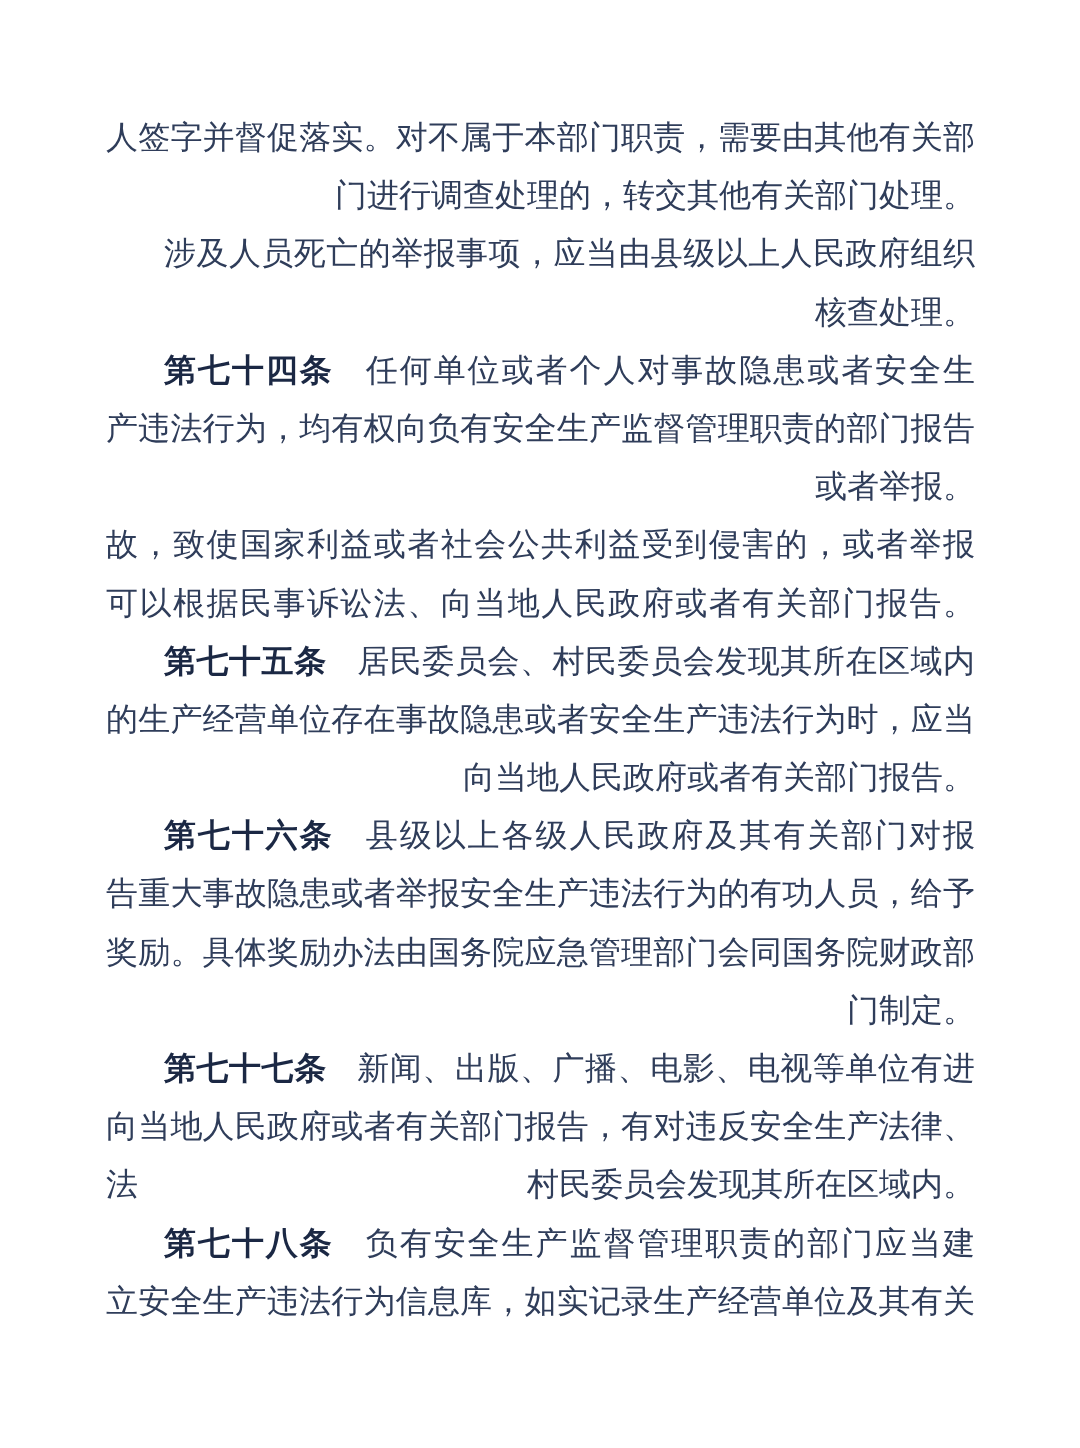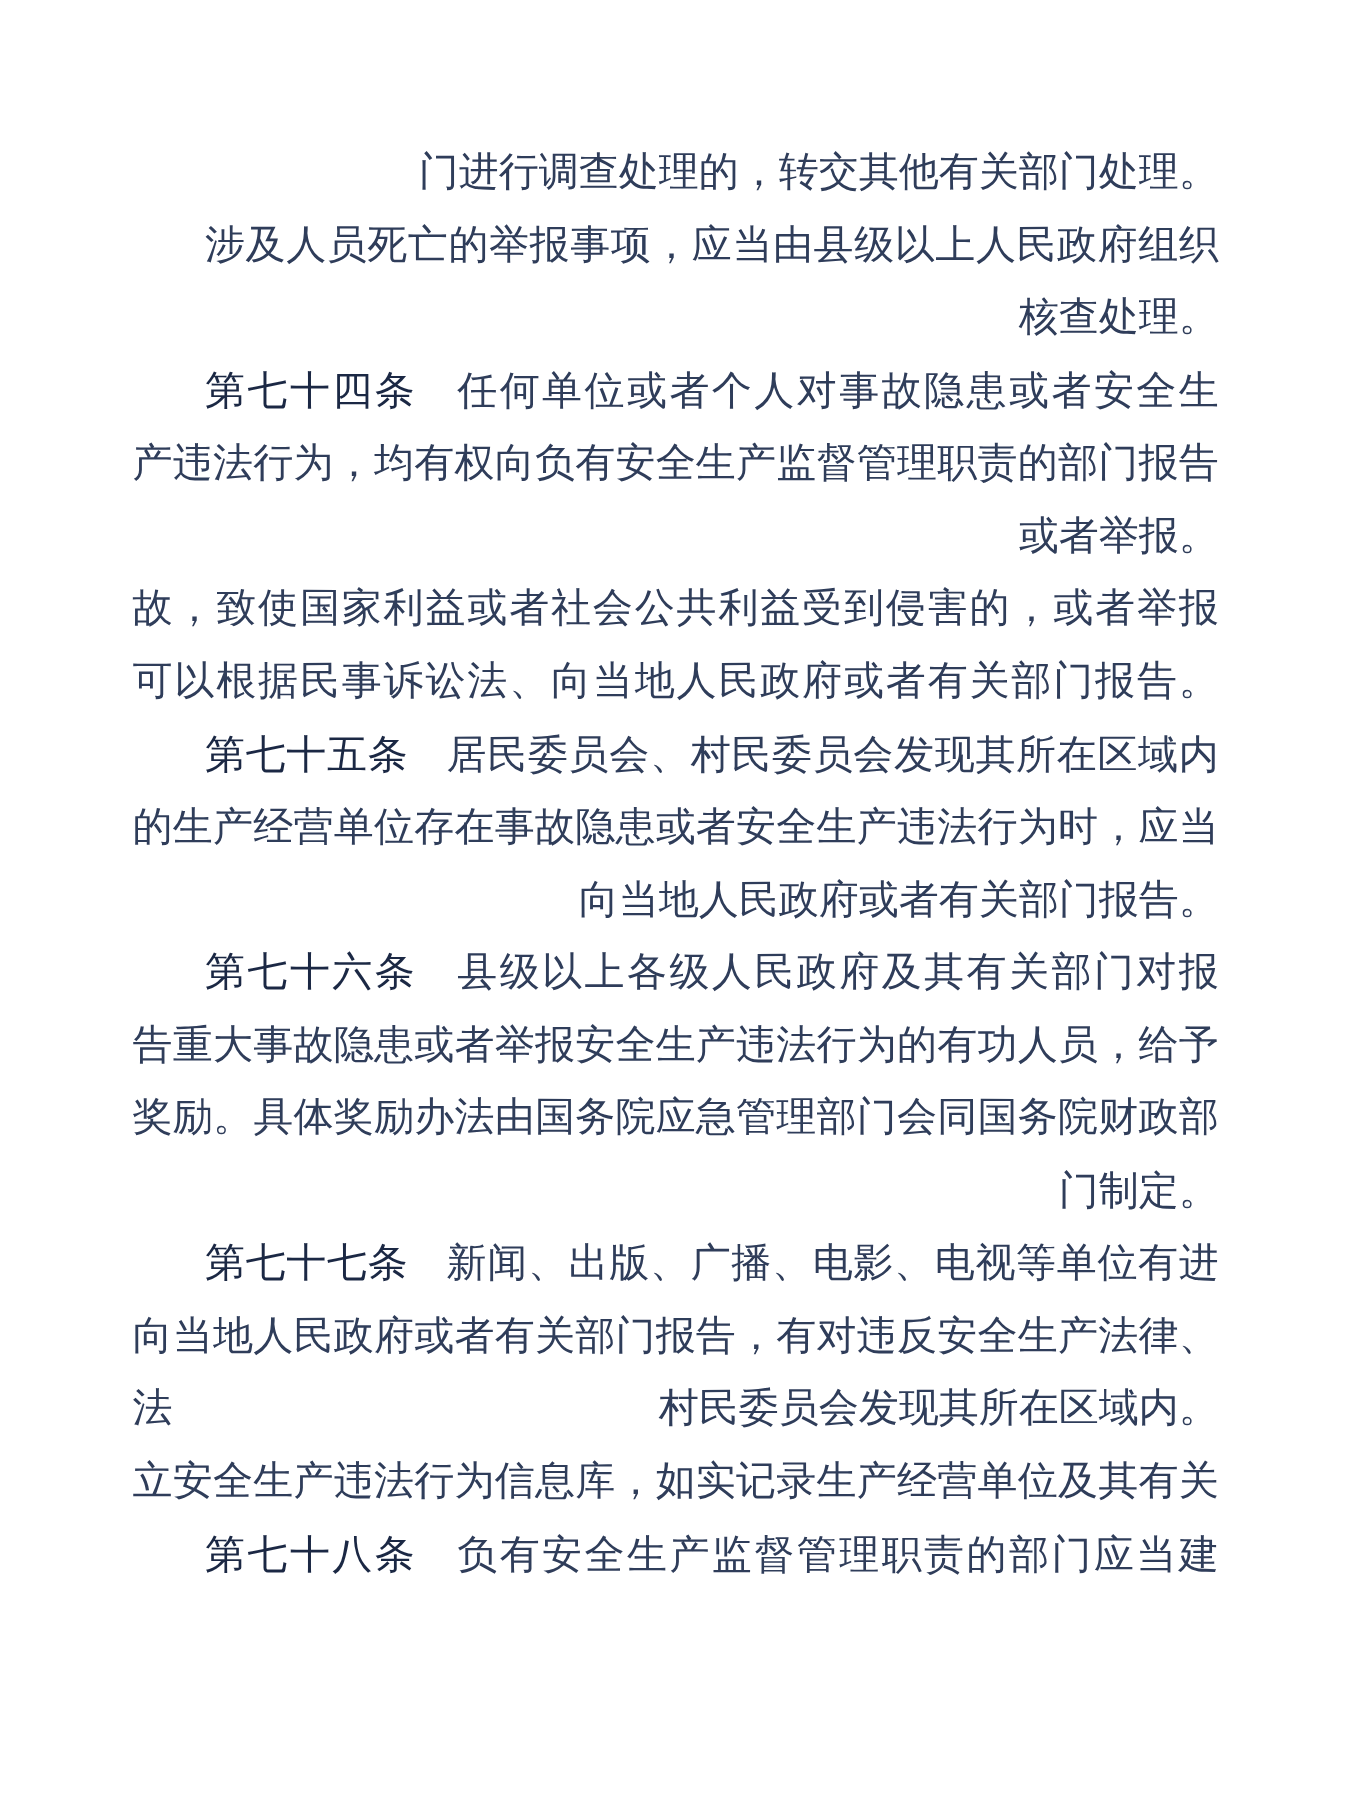--- a/index.html
+++ b/index.html
@@ -30,34 +30,35 @@
   }
   .fill {
     text-align: justify;
     text-align-last: justify;
   }
   .indent {
     text-indent: 58px;
   }
   .lead {
     font-family: "Liberation Sans", sans-serif;
-    font-weight: 400;
+    font-weight: 700;
     color: var(--lead_text, #1b2844);
   }
   .gap {
     display: inline-block;
     width: 30px;
   }
 </style>
 </head>
 <body>
 
 <div class="page">
   <div class="textblock">
 
+    <div class="line fill"><span>人签字并督促落实。对不属于本部门职责，需要由其他有关部</span></div>
     <div class="line"><span>门进行调查处理的，转交其他有关部门处理。</span></div>
     <div class="line fill indent"><span>涉及人员死亡的举报事项，应当由县级以上人民政府组织</span></div>
     <div class="line"><span>核查处理。</span></div>
 
     <div class="line fill indent"><span class="lead">第七十四条</span><span class="gap"></span><span>任何单位或者个人对事故隐患或者安全生</span></div>
     <div class="line fill"><span>产违法行为，均有权向负有安全生产监督管理职责的部门报告</span></div>
     <div class="line"><span>或者举报。</span></div>
 
     <div class="line fill"><span>故，致使国家利益或者社会公共利益受到侵害的，或者举报</span></div>
     <div class="line fill"><span>可以根据民事诉讼法、向当地人民政府或者有关部门报告。</span></div>
@@ -68,17 +69,17 @@
 
     <div class="line fill indent"><span class="lead">第七十六条</span><span class="gap"></span><span>县级以上各级人民政府及其有关部门对报</span></div>
     <div class="line fill"><span>告重大事故隐患或者举报安全生产违法行为的有功人员，给予</span></div>
     <div class="line fill"><span>奖励。具体奖励办法由国务院应急管理部门会同国务院财政部</span></div>
     <div class="line"><span>门制定。</span></div>
 
     <div class="line fill indent"><span class="lead">第七十七条</span><span class="gap"></span><span>新闻、出版、广播、电影、电视等单位有进</span></div>
     <div class="line fill"><span>向当地人民政府或者有关部门报告，有对违反安全生产法律、法</span></div>
     <div class="line"><span>村民委员会发现其所在区域内。</span></div>
 
+    <div class="line fill indent"><span class="lead">第七十八条</span><span class="gap"></span><span>负有安全生产监督管理职责的部门应当建</span></div>
     <div class="line fill"><span>立安全生产违法行为信息库，如实记录生产经营单位及其有关</span></div>
-    <div class="line fill indent"><span class="lead">第七十八条</span><span class="gap"></span><span>负有安全生产监督管理职责的部门应当建</span></div>
 
   </div>
 </div>
 
 </body></html>

